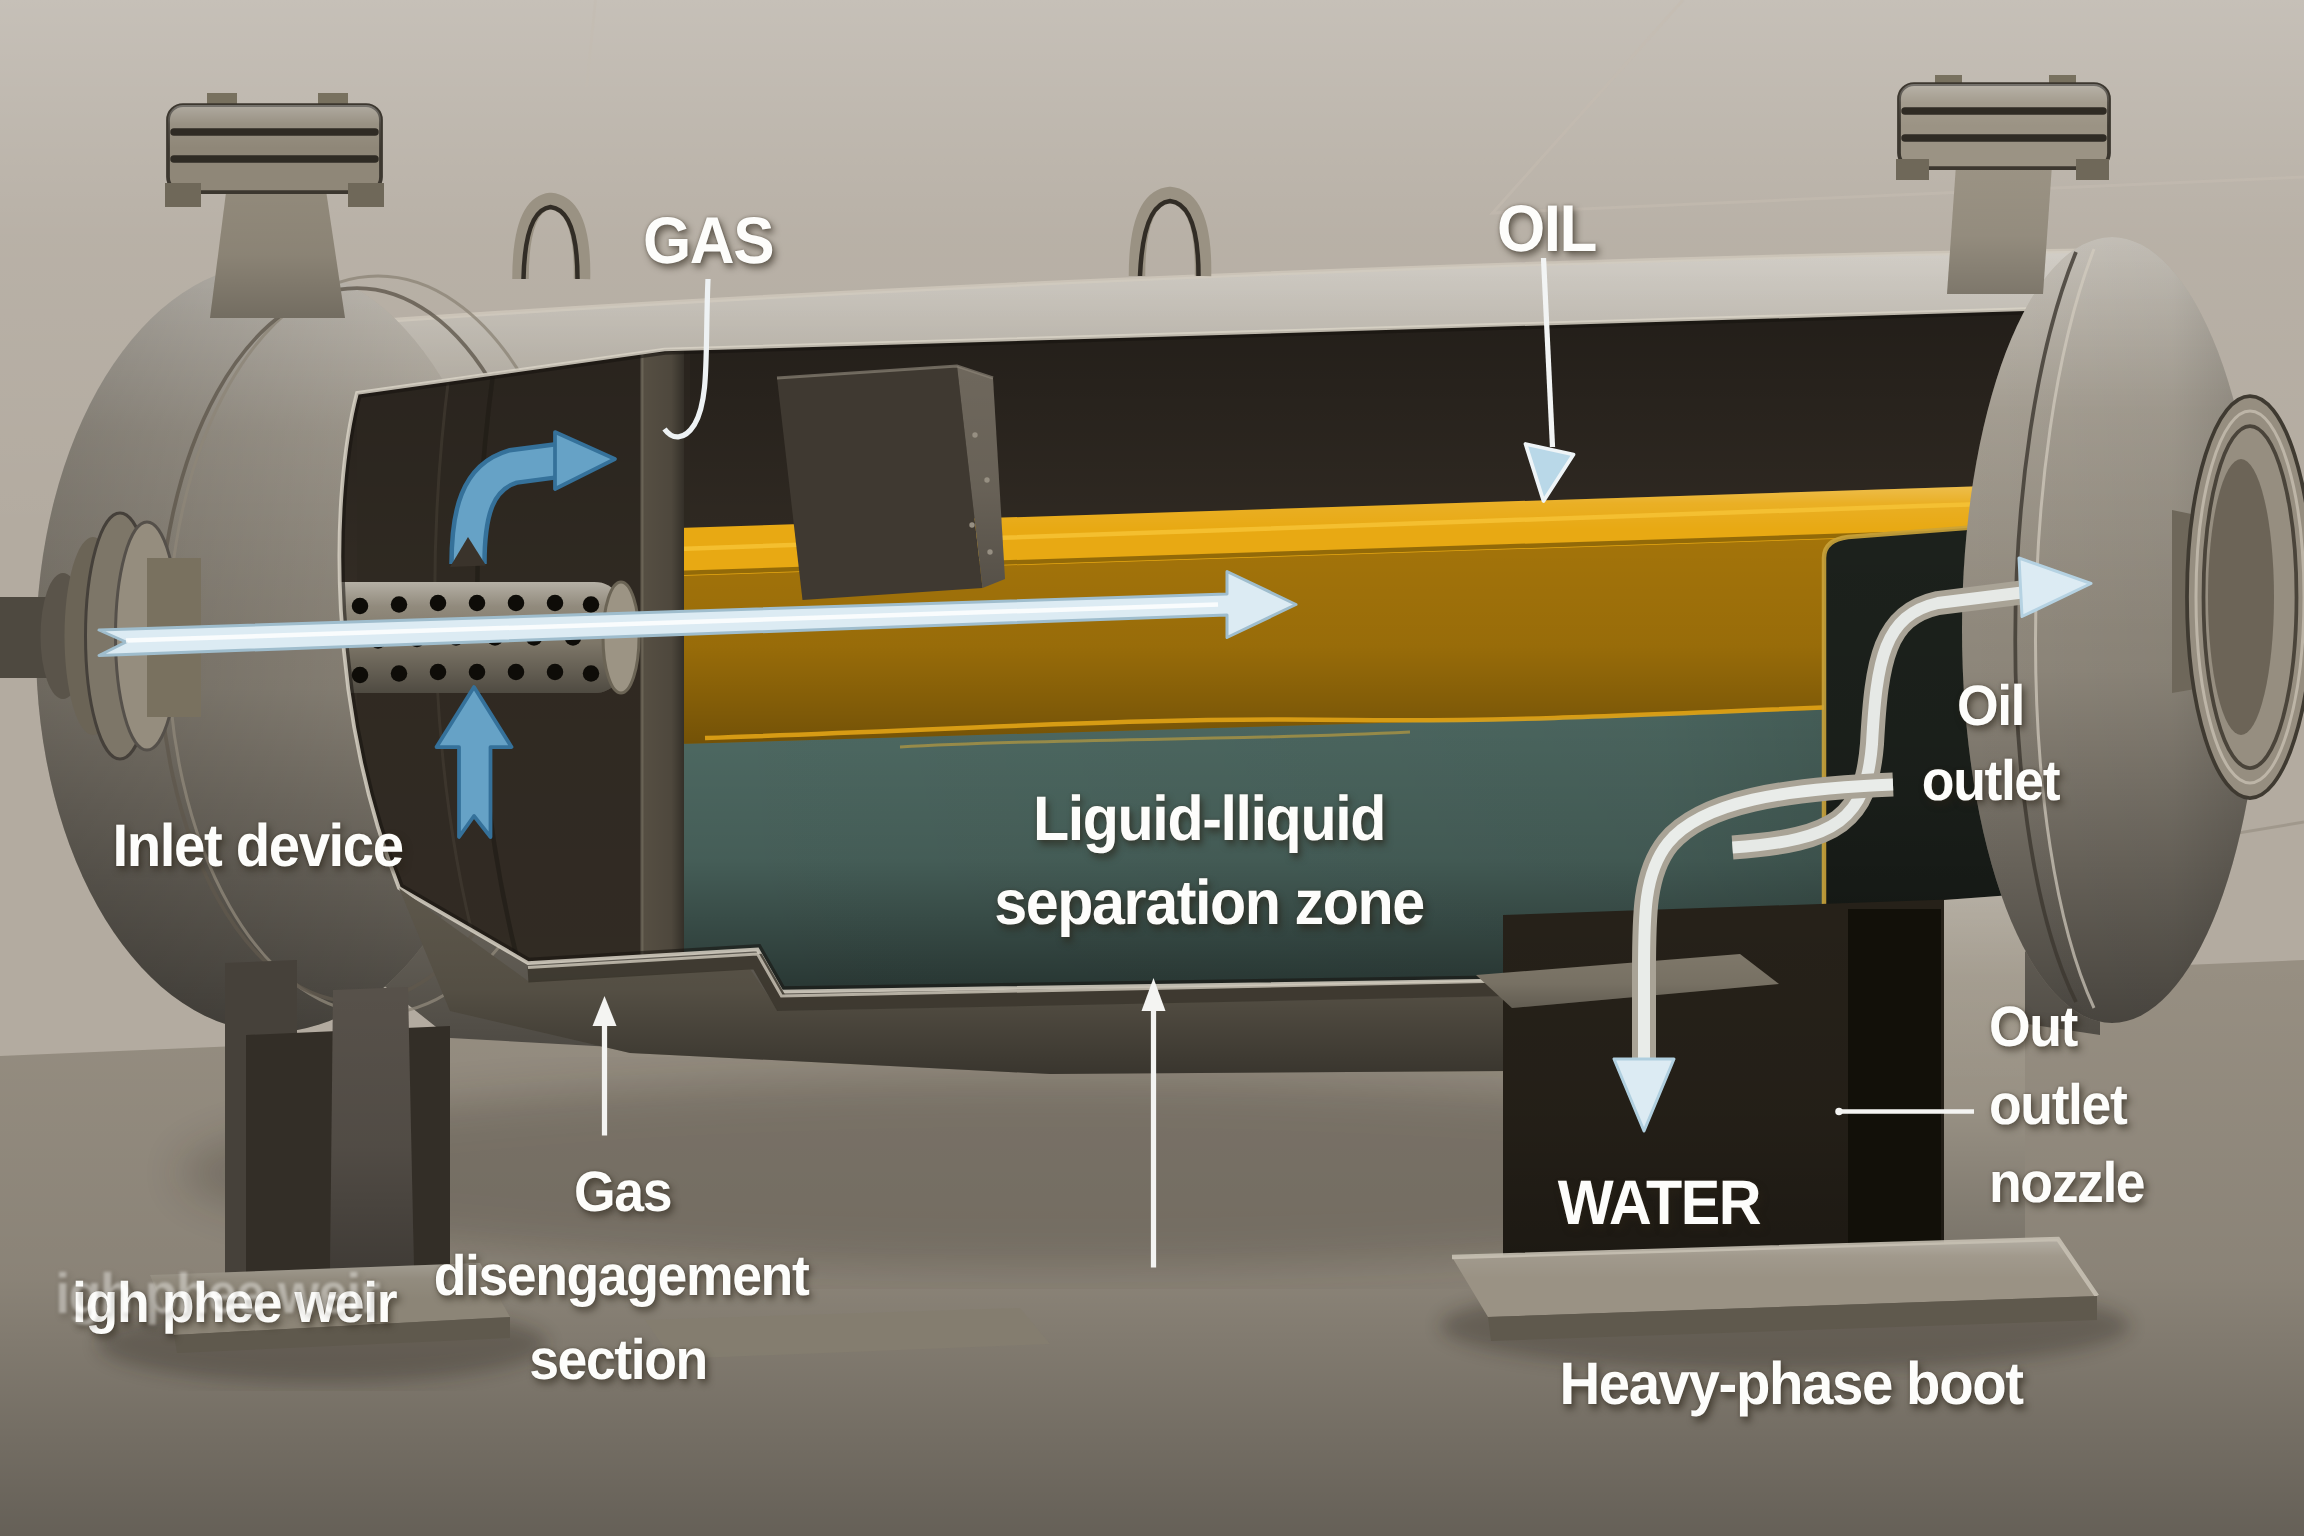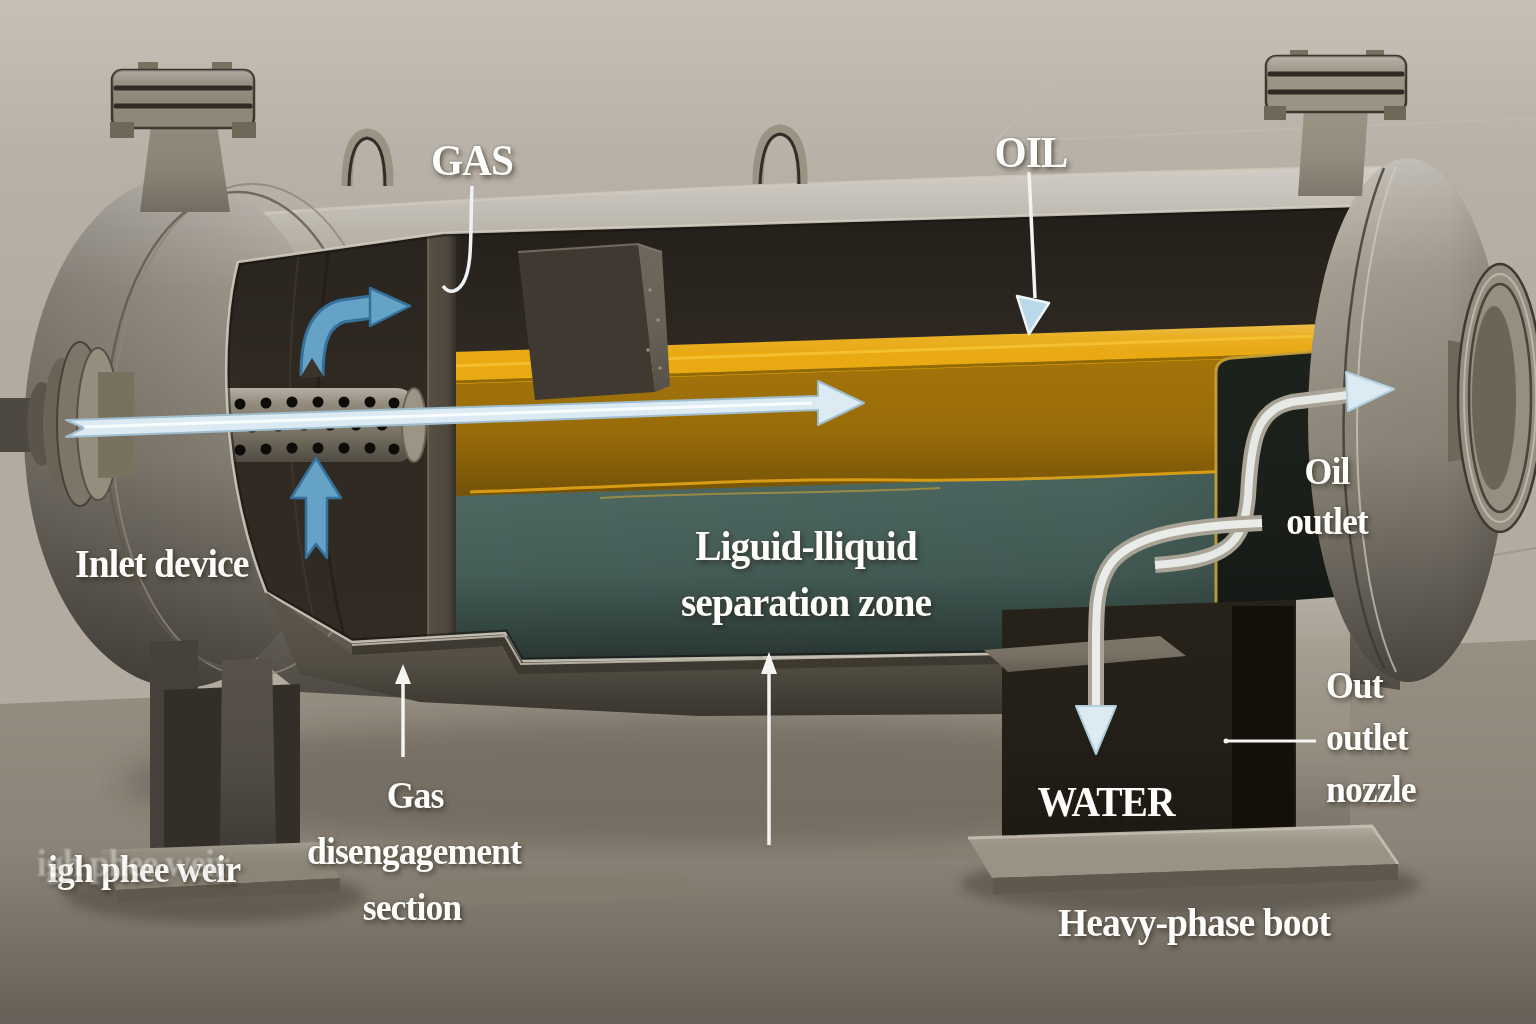--- a/index.html
+++ b/index.html
@@ -2,21 +2,21 @@
 <html style="--wall: #b3aba0; --floor: #978f82; --vessel: #a49c8e; --vessel_dark: #5d574b; --interior: #362f27; --oil: #a5750a; --oil_bright: #e8a913; --water: #4f6b64; --arrow_blue: #66a2c6; --arrow_pale: #dcebf3; --label_text: #fdfdfb;"><head>
 <meta charset="utf-8">
 <style>
   :root{
     --wall:#b3aba0; --floor:#978f82; --vessel:#a49c8e; --vessel_dark:#5d574b;
     --interior:#362f27; --oil:#a5750a; --oil_bright:#e8a913; --water:#4f6b64;
     --arrow_blue:#66a2c6; --arrow_pale:#dcebf3; --label_text:#fdfdfb;
   }
   html,body{margin:0;padding:0;background:#777;}
   #stage{position:relative;width:1536px;height:1024px;overflow:hidden;
-         font-family:Liberation Serif, serif;}
+         font-family:Liberation Sans, sans-serif;}
   #stage svg{position:absolute;inset:0;display:block;}
   .label{position:absolute;color:var(--label_text);font-weight:700;line-height:1.05;
          letter-spacing:-1px;white-space:nowrap;
          text-shadow:2px 3px 5px rgba(40,33,22,.6),0 0 2px rgba(60,50,38,.45);}
   .ctr{transform:translateX(-50%) scaleX(.94);}
   .lft{transform:scaleX(.94);transform-origin:left center;}
   .s44{font-size:44px;} .s42{font-size:42px;} .s40{font-size:40px;} .s38{font-size:38px;}
   .ghost{position:absolute;left:-12px;top:-6px;opacity:.38;filter:blur(1.2px);}
   .ghost-wrap{position:relative;}
 </style>

